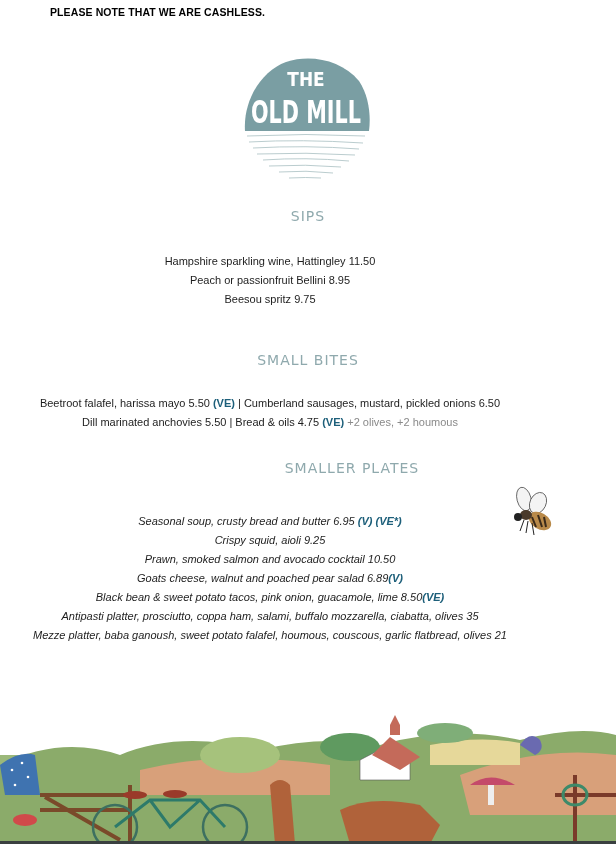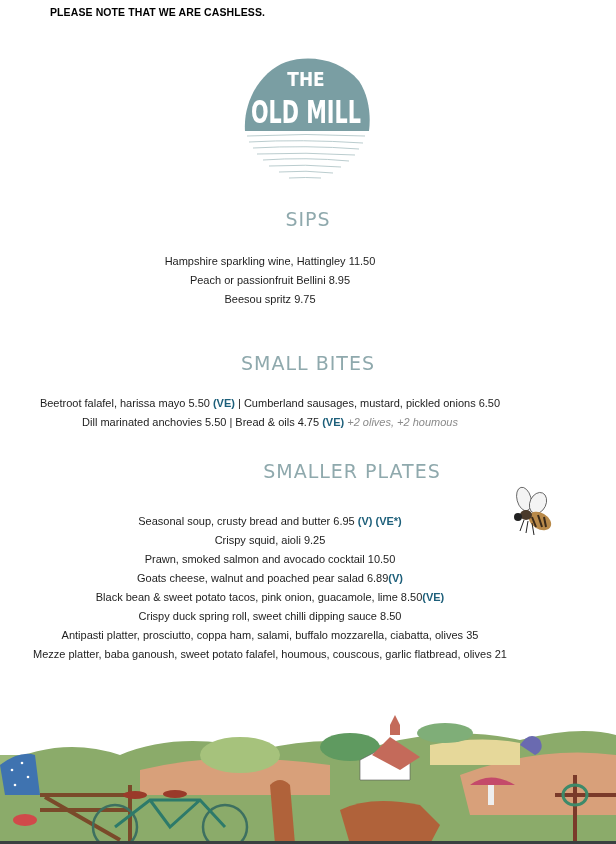--- a/index.html
+++ b/index.html
@@ -2,26 +2,26 @@
 <html><head>
 <meta charset="utf-8">
 <style>
   html, body { margin: 0; padding: 0; background: #ffffff; }
   body { width: 616px; height: 844px; position: relative; overflow: hidden;
          font-family: "Liberation Sans", sans-serif; color: #1a1a1a; }
   .notice { position: absolute; left: 50px; top: 6px; font-size: 10.5px; font-weight: bold;
             letter-spacing: 0.1px; color: #000; }
   .logo { position: absolute; left: 241px; top: 56px; width: 130px; height: 130px; }
   .section-title { position: absolute; left: 0; width: 616px; text-align: center;
-                   font-family: "DejaVu Sans", sans-serif; color: #8fa9ad; font-size: 19px;
+                   font-family: "DejaVu Sans", sans-serif; color: #8fa9ad; font-size: 14px;
                    letter-spacing: 1px; font-weight: normal; }
   .items { position: absolute; left: 0; width: 540px; text-align: center; font-size: 11px; color: #1d1d1d; }
   .items .line { height: 19px; line-height: 19px; white-space: nowrap; }
   .tag { color: #1d5f7a; font-weight: bold; }
-  .note { color: #8a8a8a; font-style: italic; }
+  .note { color: #8a8a8a; }
   .bee { position: absolute; left: 508px; top: 485px; width: 50px; height: 56px; }
   .scene { position: absolute; left: 0; top: 715px; width: 616px; height: 129px; }
 </style>
 </head>
 <body>
 
 <div class="notice">PLEASE NOTE THAT WE ARE CASHLESS.</div>
 
 <svg class="logo" viewBox="0 0 130 130">
   <path d="M4 75 C2 45 20 15 45 6 C70 -2 100 4 118 25 C128 40 130 60 128 75 Z" fill="#7a9ea3"></path>
@@ -50,27 +50,26 @@
 <div class="items" style="top:394px;">
   <div class="line">
     <span>Beetroot falafel, harissa mayo 5.50 </span><span class="tag">(VE)</span><span> | Cumberland sausages, mustard, pickled onions 6.50</span>
   </div>
   <div class="line">
     <span>Dill marinated anchovies 5.50 | Bread &amp; oils 4.75 </span><span class="tag">(VE)</span><span class="note"> +2 olives, +2 houmous</span>
   </div>
 </div>
 
 <div class="section-title" style="top:460px;padding-left:44px;">SMALLER PLATES</div>
-<div class="items" style="top:512px;">
+<div class="items" style="top:512px;font-style:italic;">
   <div class="line"><span>Seasonal soup, crusty bread and butter 6.95 </span><span class="tag">(V) (VE*)</span></div>
   <div class="line"><span>Crispy squid, aioli 9.25</span></div>
   <div class="line"><span>Prawn, smoked salmon and avocado cocktail 10.50</span></div>
   <div class="line"><span>Goats cheese, walnut and poached pear salad 6.89</span><span class="tag">(V)</span></div>
   <div class="line"><span>Black bean &amp; sweet potato tacos, pink onion, guacamole, lime 8.50</span><span class="tag">(VE)</span></div>
-  <div class="line"><span>Crispy duck spring roll, sweet chilli dipping sauce 8.50</span></div>
   <div class="line"><span>Antipasti platter, prosciutto, coppa ham, salami, buffalo mozzarella, ciabatta, olives 35</span></div>
   <div class="line"><span>Mezze platter, baba ganoush, sweet potato falafel, houmous, couscous, garlic flatbread, olives 21</span></div>
 </div>
 
 <svg class="bee" viewBox="0 0 50 56">
   <ellipse cx="16" cy="14" rx="7" ry="12" fill="#f4f4f4" stroke="#555" stroke-width="0.8" transform="rotate(-15 16 14)"></ellipse>
   <ellipse cx="30" cy="18" rx="8" ry="11" fill="#f4f4f4" stroke="#555" stroke-width="0.8" transform="rotate(25 30 18)"></ellipse>
   <ellipse cx="32" cy="36" rx="12" ry="8" fill="#b98a4a" transform="rotate(30 32 36)"></ellipse>
   <path d="M24 32 L28 42 M30 30 L34 42 M36 32 L38 42" stroke="#3a2a1a" stroke-width="2"></path>
   <ellipse cx="18" cy="30" rx="6" ry="5" fill="#4a3a2a"></ellipse>

